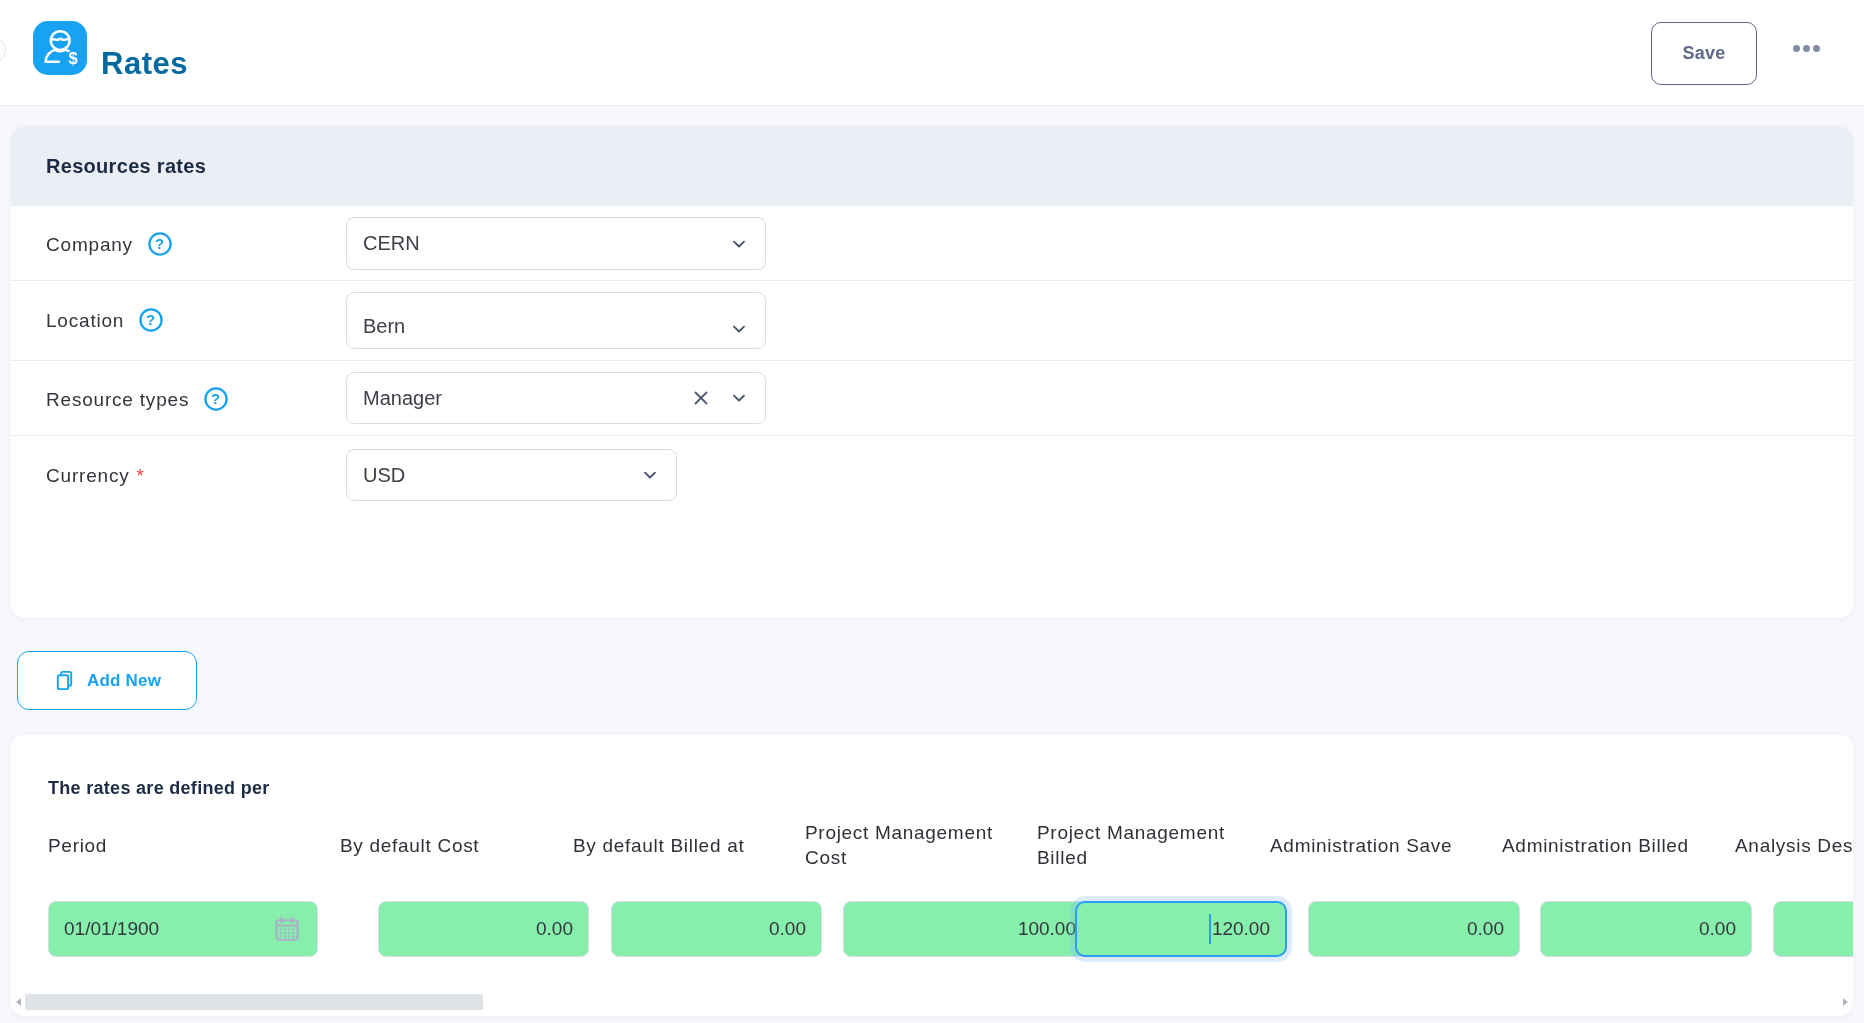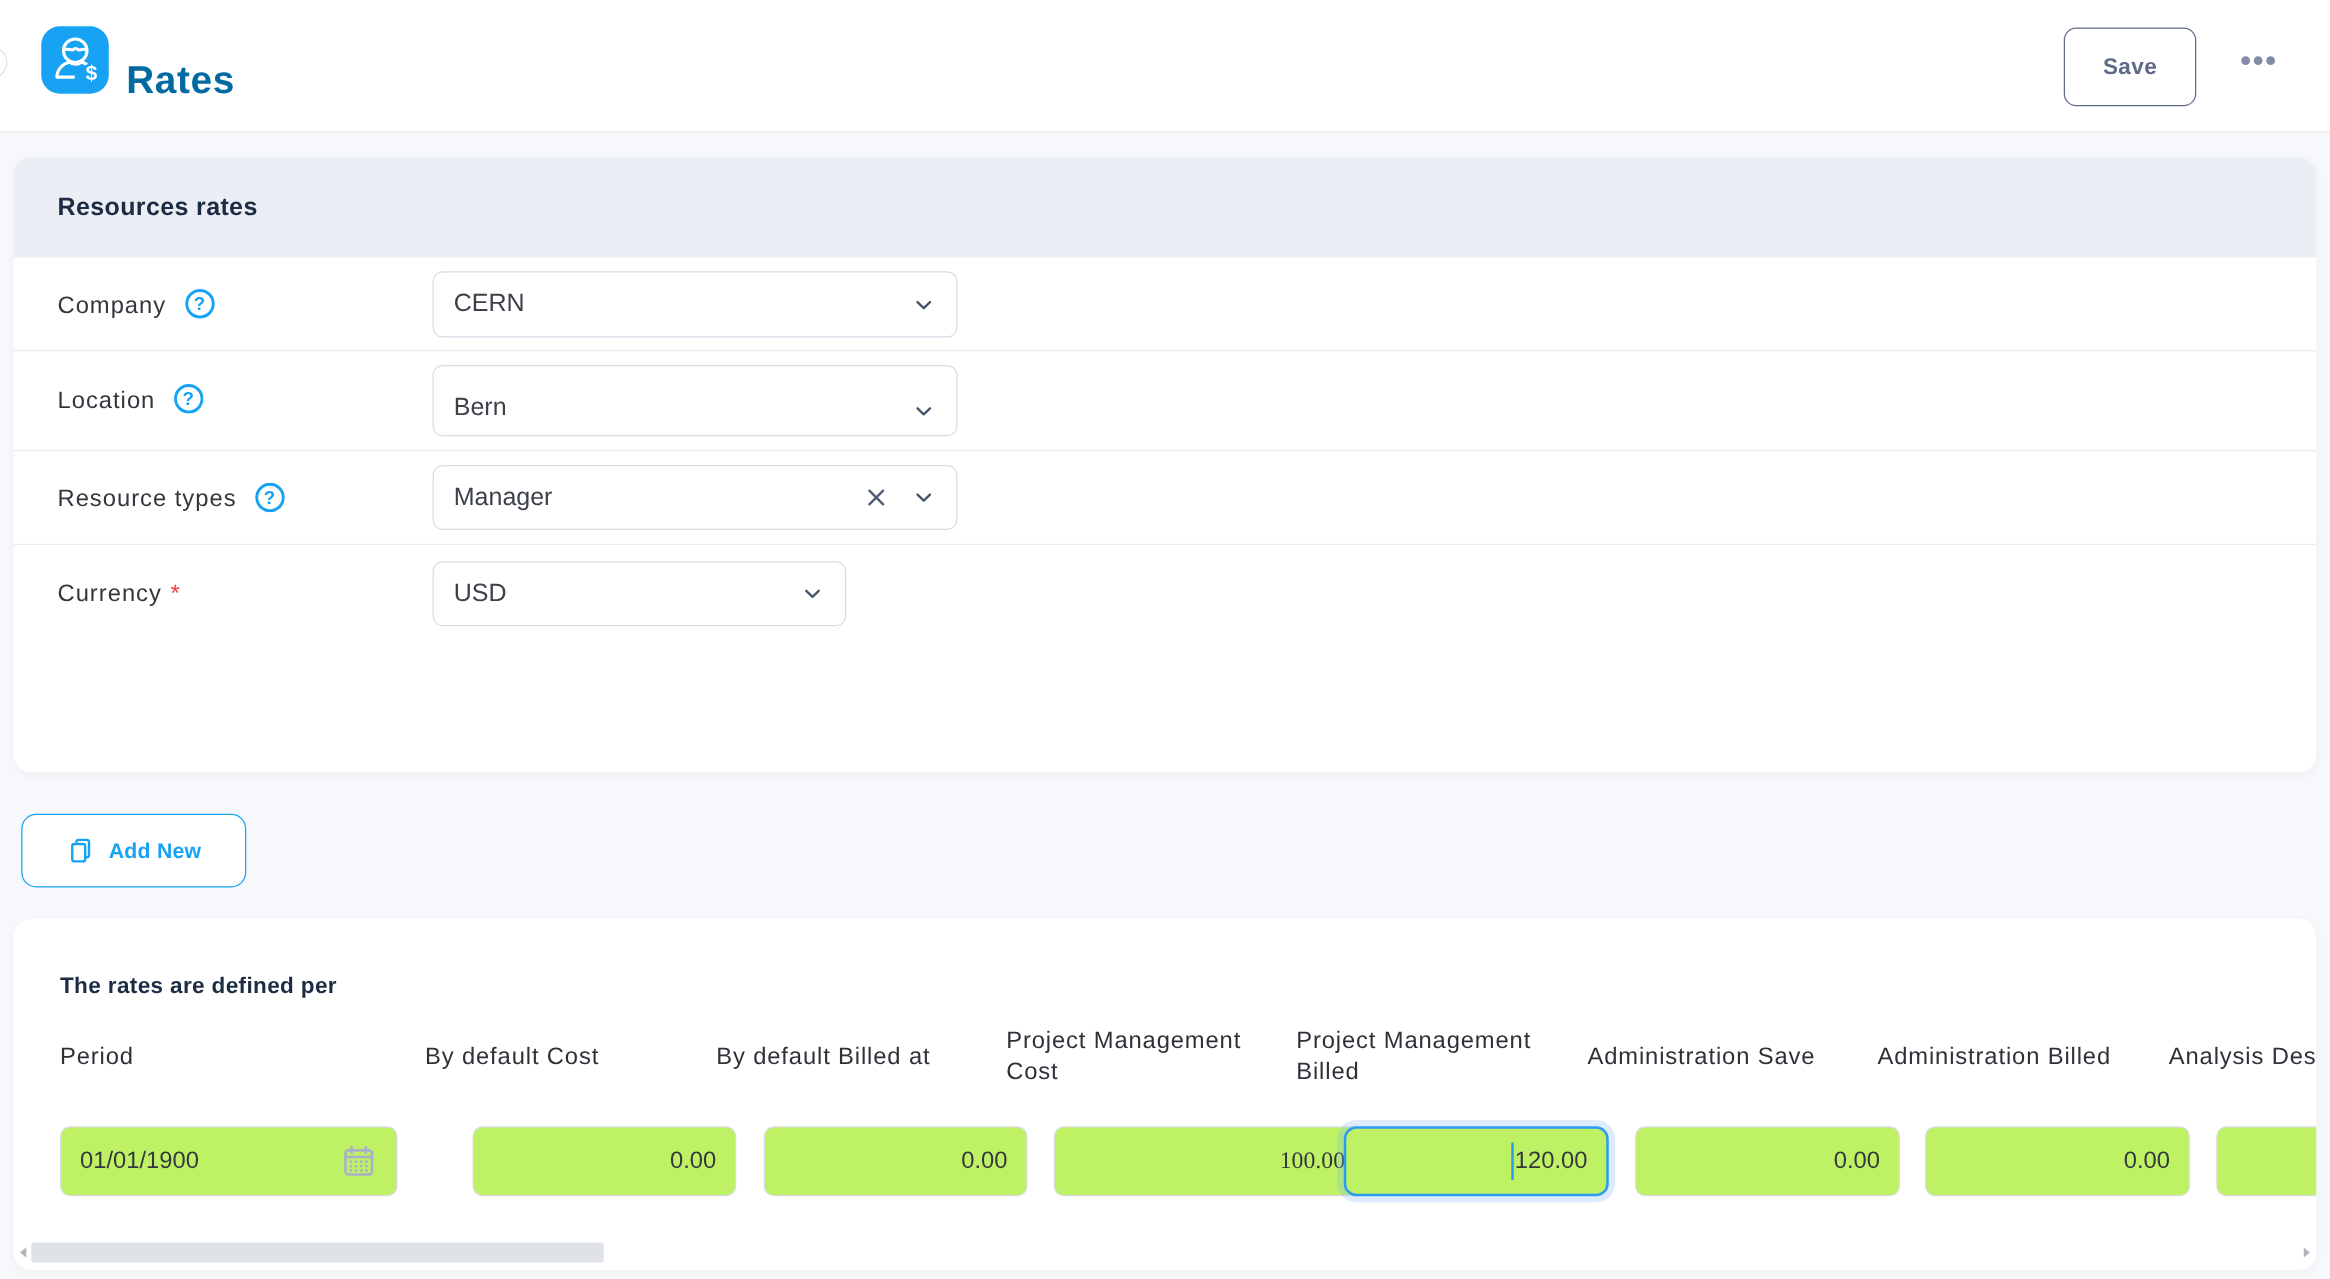--- a/index.html
+++ b/index.html
@@ -29,21 +29,21 @@
   .radio.on { border:3px solid #18a2f4; }
   .radio.on::after { content:""; position:absolute; left:4px; top:4px; width:12px; height:12px; border-radius:50%; background:#18a2f4; }
   .radio.off { border:3px solid #6d6d6d; }
   .rlabel { position:absolute; font-size:19px; color:#33363c; letter-spacing:1px; }
 
   .addnew { position:absolute; left:17px; top:651px; width:180px; height:59px; background:#fff; border:1px solid #18a2f4; border-radius:12px; display:flex; align-items:center; justify-content:center; gap:11px; color:#18a2f4; font-size:17px; font-weight:bold; letter-spacing:0.2px; }
 
   .card2 { top:735px; height:281px; overflow:hidden; }
   .c2title { position:absolute; left:37px; top:43px; font-size:18px; font-weight:bold; color:#1d2c44; letter-spacing:0.3px; }
   .colhdr { position:absolute; font-size:19px; color:#2e3137; letter-spacing:0.7px; line-height:25px; white-space:nowrap; }
-  .cell { position:absolute; top:166px; height:56px; background:#bef264; border:1px solid #d9dce8; border-radius:8px; font-size:19px; color:#34373d; display:flex; align-items:center; padding:0 15px; }
+  .cell { position:absolute; top:166px; height:56px; background:#86efac; border:1px solid #d9dce8; border-radius:8px; font-size:19px; color:#34373d; display:flex; align-items:center; padding:0 15px; }
   .cell.num { justify-content:flex-end;margin-left:38px; }
   .cell.focus { border:2px solid #2b9bf4; border-radius:10px; box-shadow:0 0 0 5px rgba(130,185,246,0.27); }
   .caret { width:2px; height:30px; background:#2b9bf4; margin-right:1px; }
 
   .hscroll { position:absolute; left:11px; top:993px; width:1842px; height:17px; }
   .hthumb { position:absolute; left:14px; top:1px; width:458px; height:16px; background:#dfe2e7; border-radius:2px; }
   .harrow { position:absolute; top:4px; width:0; height:0; }
   .harrow.l { left:5px; top:5px; border-top:4px solid transparent; border-bottom:4px solid transparent; border-right:5px solid #aeb3bd; }
   .harrow.r { right:5px; top:5px; border-top:4px solid transparent; border-bottom:4px solid transparent; border-left:5px solid #aeb3bd; }
 </style>
@@ -148,21 +148,21 @@
           <circle cx="16.9" cy="15.1" r="0.9"></circle>
           <circle cx="7" cy="17.9" r="0.9"></circle>
           <circle cx="10.3" cy="17.9" r="0.9"></circle>
           <circle cx="13.6" cy="17.9" r="0.9"></circle>
           <circle cx="16.9" cy="17.9" r="0.9"></circle>
         </g>
       </svg>
     </div>
     <div class="cell num" style="left:329px; width:211px;">0.00</div>
     <div class="cell num" style="left:562px; width:211px;">0.00</div>
-    <div class="cell num" style="left:794px; width:249px;font-family:Liberation Serif, serif;">100.00</div>
+    <div class="cell num" style="left:794px; width:249px;">100.00</div>
     <div class="cell num focus" style="left:1026px; width:212px;"><span class="caret"></span>120.00</div>
     <div class="cell num" style="left:1259px; width:212px;">0.00</div>
     <div class="cell num" style="left:1491px; width:212px;">0.00</div>
     <div class="cell num" style="left:1724px; width:211px;"></div>
   </div>
 
   <div class="hscroll">
     <div class="harrow l"></div>
     <div class="hthumb"></div>
     <div class="harrow r"></div>

